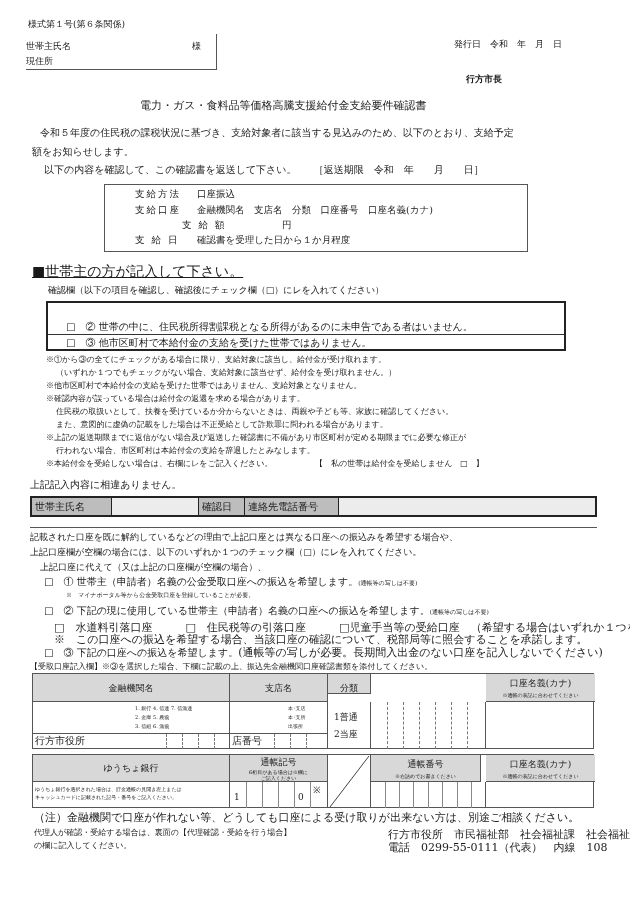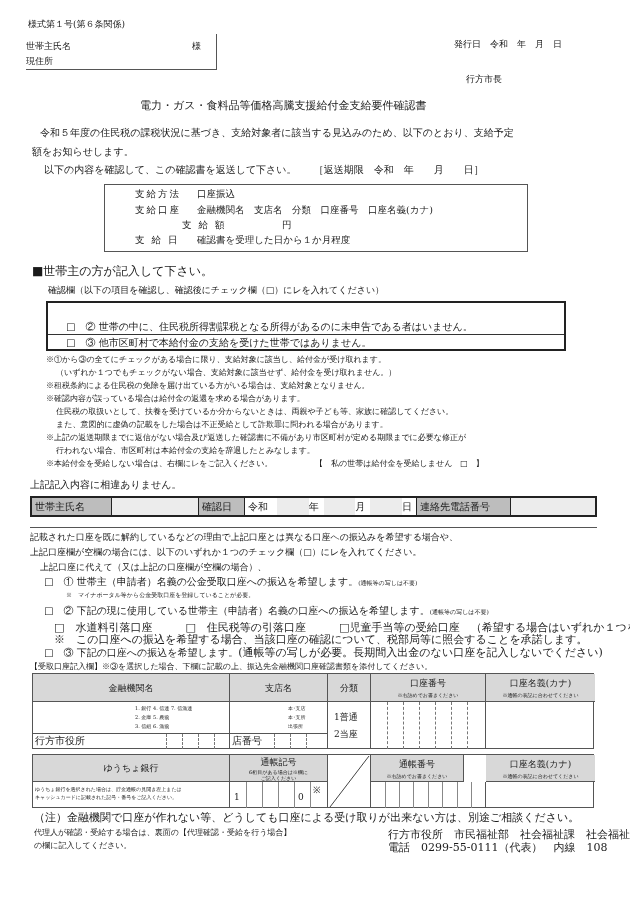--- a/index.html
+++ b/index.html
@@ -6,21 +6,21 @@
   html, body { width: 630px; height: 903px; background: #ffffff; overflow: hidden; }
   body { font-family: "DejaVu Serif", "Liberation Serif", serif; color: #1a1a1a; position: relative; font-size: 10px; }
   .abs { position: absolute; white-space: nowrap; }
   .t9 { font-size: 9px; }
   .t8 { font-size: 8px; }
   .t7 { font-size: 11px; }
   .t6 { font-size: 6px; }
   .t5 { font-size: 5px; }
   .t10 { font-size: 10px; }
   .t11 { font-size: 11px; }
-  .t12 { font-size: 12px; }
+  .t12 { font-size: 14px; text-decoration: underline; }
   .u { }
   .addr-box { position: absolute; left: 26px; top: 34px; width: 191px; height: 36px; border-right: 1px solid #555; border-bottom: 1px solid #555; }
   .info-box { position: absolute; left: 104px; top: 184px; width: 424px; height: 68px; border: 1px solid #555; }
   .info-row { position: absolute; left: 30px; font-size: 9.5px; white-space: nowrap; }
   .info-row .lbl { display: inline-block; width: 62px; letter-spacing: 2px; }
   .check-box { position: absolute; left: 46px; top: 301px; width: 520px; height: 50px; border: 2px solid #222; }
   .check-row { position: absolute; left: 0; width: 100%; height: 16px; border-bottom: 1px solid #333; font-size: 10px; padding-left: 18px; line-height: 15px; white-space: nowrap; }
   .check-row:last-child { border-bottom: none; }
   .sign-table { position: absolute; left: 30px; top: 496px; width: 567px; height: 21px; border: 2px solid #222; display: flex; }
   .sign-table > div { height: 100%; border-right: 1px solid #222; font-size: 10px; line-height: 17px; padding-left: 3px; white-space: nowrap; }
@@ -40,21 +40,21 @@
 </head>
 <body>
 
 <div class="abs t9" style="left:28px;top:18px;">様式第１号(第６条関係)</div>
 <div class="addr-box">
   <div class="abs t9" style="left:0;top:6px;">世帯主氏名</div>
   <div class="abs t9" style="left:166px;top:6px;">様</div>
   <div class="abs t9" style="left:0;top:21px;">現住所</div>
 </div>
 <div class="abs t9" style="left:454px;top:38px;">発行日　令和　年　月　日</div>
-<div class="abs t9" style="left:466px;top:73px;">行方市長</div>
+<div class="abs t9" style="left:466px;top:73px;font-weight:bold;">行方市長</div>
 <div class="abs t11" style="left:140px;top:98px;">電力・ガス・食料品等価格高騰支援給付金支給要件確認書</div>
 
 <div class="abs t10" style="left:40px;top:126px;">令和５年度の住民税の課税状況に基づき、支給対象者に該当する見込みのため、以下のとおり、支給予定</div>
 <div class="abs t10" style="left:32px;top:145px;">額をお知らせします。</div>
 <div class="abs t10" style="left:44px;top:163px;">
   <span>以下の内容を確認して、</span><span class="u">この確認書を返送して下さい。</span>
   <span style="margin-left:14px;margin-top:16px;">［返送期限　令和　年　　月　　日］</span>
 </div>
 
 <div class="info-box">
@@ -66,68 +66,55 @@
 
 <div class="abs t12" style="left:32px;top:263px;">■世帯主の方が記入して下さい。</div>
 <div class="abs t9" style="left:48px;top:284px;">確認欄（以下の項目を確認し、確認後にチェック欄（□）にレを入れてください）</div>
 <div class="check-box">
   <div class="check-row" style="top:16px;">□　②  世帯の中に、住民税所得割課税となる所得があるのに未申告である者はいません。</div>
   <div class="check-row" style="top:32px;">□　③  他市区町村で本給付金の支給を受けた世帯ではありません。</div>
 </div>
 
 <div class="abs t8" style="left:46px;top:354px;"><span class="u">※①から③の全てにチェックがある場合に限り</span><span>、支給対象に該当し、</span><span class="u">給付金が受け取れます。</span></div>
 <div class="abs t8" style="left:56px;top:367px;">（いずれか１つでもチェックがない場合、支給対象に該当せず、給付金を受け取れません。）</div>
-<div class="abs t8" style="left:46px;top:380px;">※租税条約による住民税の免除を届け出ている方がいる場合は、支給対象となりません。</div>
+<div class="abs t8" style="left:46px;top:380px;">※他市区町村で本給付金の支給を受けた世帯ではありません、支給対象となりません。</div>
 <div class="abs t8" style="left:46px;top:393px;">※確認内容が誤っている場合は給付金の返還を求める場合があります。</div>
 <div class="abs t8" style="left:56px;top:406px;">住民税の取扱いとして、扶養を受けているか分からないときは、両親や子ども等、家族に確認してください。</div>
 <div class="abs t8" style="left:56px;top:419px;">また、意図的に虚偽の記載をした場合は不正受給として詐欺罪に問われる場合があります。</div>
 <div class="abs t8" style="left:46px;top:432px;">※上記の返送期限までに返信がない場合及び返送した確認書に不備があり市区町村が定める期限までに必要な修正が</div>
 <div class="abs t8" style="left:56px;top:445px;"><span>行われない場合、</span><span class="u">市区町村は本給付金の支給を辞退したとみなします。</span></div>
 <div class="abs t8" style="left:46px;top:458px;">※本給付金を受給しない場合は、右欄にレをご記入ください。</div>
 <div class="abs t8" style="left:315px;top:458px;">【　私の世帯は給付金を受給しません　□　】</div>
 
 <div class="abs t10" style="left:30px;top:478px;">上記記入内容に相違ありません。</div>
 <div class="sign-table">
   <div class="gray" style="width:80px;">世帯主氏名</div>
   <div class="lgray" style="width:87px;"></div>
   <div class="gray" style="width:46px;">確認日</div>
-  <div class="white" style="width:172px;border-right:1px solid #222;padding:0;display:flex;">
-    <span style="width:32px;padding-left:3px;">令和</span>
-    <span class="lgray" style="width:32px;"></span>
-    <span style="width:15px;">年</span>
-    <span class="lgray" style="width:32px;"></span>
-    <span style="width:15px;">月</span>
-    <span class="lgray" style="width:32px;"></span>
-    <span style="width:14px;">日</span>
-  </div>
   <div class="gray" style="width:94px;">連絡先電話番号</div>
   <div class="lgray" style="flex:1;"></div>
 </div>
 
 <div class="hr"></div>
 
 <div class="abs t9" style="left:30px;top:531px;">記載された口座を既に解約しているなどの理由で上記口座とは異なる口座への振込みを希望する場合や、</div>
 <div class="abs t9" style="left:30px;top:546px;">上記口座欄が空欄の場合には、以下のいずれか１つのチェック欄（□）にレを入れてください。</div>
 <div class="abs t9" style="left:40px;top:561px;">上記口座に代えて（又は上記の口座欄が空欄の場合）、</div>
 <div class="abs t10" style="left:44px;top:575px;"><span>□　①  世帯主（申請者）名義の公金受取口座への振込を希望します。</span><span class="t6">(通帳等の写しは不要)</span></div>
 <div class="abs t6" style="left:66px;top:591px;">※　マイナポータル等から公金受取口座を登録していることが必要。</div>
 <div class="abs t10" style="left:44px;top:604px;"><span>□　②  下記の現に使用している世帯主（申請者）名義の口座への振込を希望します。</span><span class="t6">(通帳等の写しは不要)</span></div>
 <div class="abs t7" style="left:54px;top:620px;"><span>□　水道料引落口座　　　□　住民税等の引落口座　　　□児童手当等の受給口座　（希望する場合は</span><span class="u">いずれか１つ</span><span>をチェック）</span></div>
 <div class="abs t7" style="left:54px;top:632px;">※　この口座への振込を希望する場合、当該口座の確認について、税部局等に照会することを承諾します。</div>
 <div class="abs t10" style="left:44px;top:645px;"><span>□　③  下記の口座への振込を希望します。</span><span class="t7"><span class="u">(通帳等の写しが必要</span><span>。長期間入出金のない口座を記入しないでください)</span></span></div>
 <div class="abs t8" style="left:30px;top:661px;">【受取口座記入欄】※③を選択した場合、下欄に記載の上、振込先金融機関口座確認書類を添付してください。</div>
 
 <div class="bank-table">
   <div class="cell hdr center t9" style="left:197px;top:0;width:98px;height:28px;line-height:28px;">支店名</div>
   <div class="cell hdr center t9" style="left:0;top:0;width:197px;height:28px;line-height:28px;">金融機関名</div>
-  <div class="cell hdr center t9" style="left:295px;top:0;width:43px;height:28px;line-height:28px;">分類</div>
-  <div class="cell hdr center" style="left:338px;top:0;width:115px;height:28px;">
-    <div class="t9" style="margin-top:3px;">口座番号</div>
-    <div class="t5" style="margin-top:2px;">※右詰めでお書きください</div>
-  </div>
+  <div class="cell hdr center t9" style="left:295px;top:0;width:43px;height:20px;line-height:28px;">分類</div>
   <div class="cell hdr center" style="left:453px;top:0;width:109px;height:28px;border-right:none;">
     <div class="t9" style="margin-top:3px;">口座名義(カナ)</div>
     <div class="t5" style="margin-top:2px;">※通帳の表記に合わせてください</div>
   </div>
   <div class="cell" style="left:0;top:28px;width:197px;height:32px;">
     <div class="abs t5" style="left:102px;top:3px;">1. 銀行  4. 信連  7. 信漁連</div>
     <div class="abs t5" style="left:102px;top:12px;">2. 金庫  5. 農協</div>
     <div class="abs t5" style="left:102px;top:21px;">3. 信組  6. 漁協</div>
   </div>
   <div class="cell" style="left:197px;top:28px;width:98px;height:32px;">
@@ -168,21 +155,21 @@
   <div class="hdr center" style="position:absolute;left:197px;top:0;width:98px;height:27px;border-right:1px solid #555;border-bottom:1px solid #555;">
     <div class="t9" style="margin-top:1px;">通帳記号</div>
     <div class="t5">6桁目がある場合は※欄に</div>
     <div class="t5">ご記入ください</div>
   </div>
   <div style="position:absolute;left:295px;top:0;width:43px;height:53px;border-right:1px solid #555;">
     <svg width="43" height="53" style="position:absolute;left:0;top:0;">
         <line x1="2" y1="52" x2="41" y2="1" stroke="#444" stroke-width="1"></line>
       </svg>
   </div>
-  <div class="hdr center" style="position:absolute;left:338px;top:0;width:93px;height:27px;border-right:1px solid #555;border-bottom:1px solid #555;">
+  <div class="hdr center" style="position:absolute;left:338px;top:0;width:110px;height:27px;border-right:1px solid #555;border-bottom:1px solid #555;">
     <div class="t9" style="margin-top:3px;">通帳番号</div>
     <div class="t5" style="margin-top:2px;">※右詰めでお書きください</div>
   </div>
   <div class="hdr center" style="position:absolute;left:453px;top:0;width:109px;height:27px;border-bottom:1px solid #555;">
     <div class="t9" style="margin-top:3px;">口座名義(カナ)</div>
     <div class="t5" style="margin-top:2px;">※通帳の表記に合わせてください</div>
   </div>
   <div style="position:absolute;left:0;top:27px;width:197px;height:26px;border-right:1px solid #555;padding:4px 0 0 2px;">
     <div class="t5">ゆうちょ銀行を選択された場合は、貯金通帳の見開き左上または</div>
     <div class="t5" style="margin-top:2px;">キャッシュカードに記載された記号・番号をご記入ください。</div>

